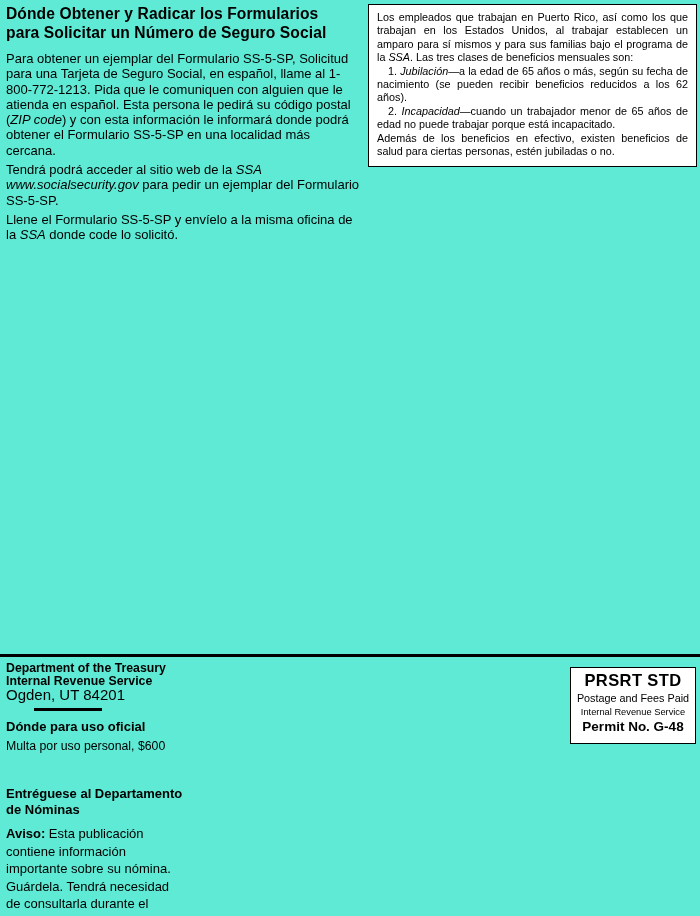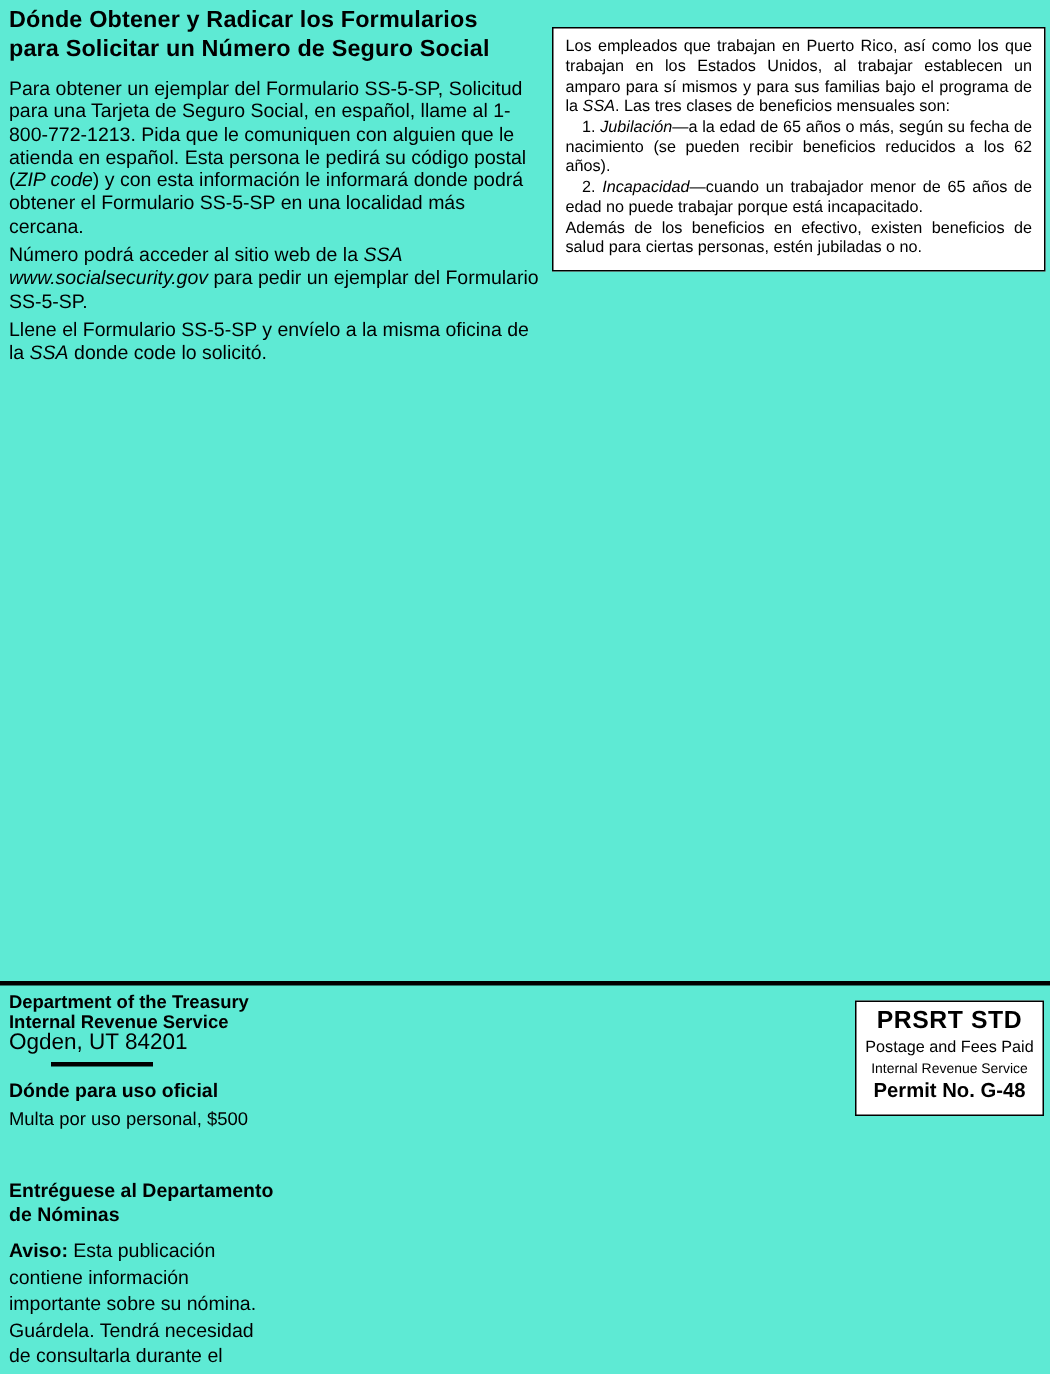--- a/index.html
+++ b/index.html
@@ -25,21 +25,21 @@
   .article-title span { display: block; }
   .body-p {
     margin: 0 0 4px 0;
     font-size: 13px;
     line-height: 15.3px;
   }
 
   
   .info-box {
     position: absolute;
-    left: 368px; top: 18px;
+    left: 368px; top: 4px;
     width: 329px;
     box-sizing: border-box;
     border: 1.5px solid #000;
     padding: 6px 8px 8px 8px;
     background: #fff;
   }
   .box-p {
     margin: 0;
     font-size: 10.8px;
     line-height: 13.4px;
@@ -103,40 +103,40 @@
 <body>
 
 <div class="page">
 
   <section class="article">
     <h1 class="article-title">
       <span>Dónde Obtener y Radicar los Formularios</span>
       <span>para Solicitar un Número de Seguro Social</span>
     </h1>
     <p class="body-p"><span>Para obtener un ejemplar del Formulario SS-5-SP, Solicitud para una Tarjeta de Seguro Social, en español, llame al 1-800-772-1213. Pida que le comuniquen con alguien que le atienda en español. Esta persona le pedirá su código postal (</span><span style="font-style: italic;">ZIP code</span><span>) y con esta información le informará donde podrá obtener el Formulario SS-5-SP en una localidad más cercana.</span></p>
-    <p class="body-p"><span>Número podrá acceder al sitio web de la </span><span style="font-style: italic;">SSA www.socialsecurity.gov</span><span> para pedir un ejemplar del Formulario SS-5-SP.</span></p>
+    <p class="body-p"><span>Tendrá podrá acceder al sitio web de la </span><span style="font-style: italic;">SSA www.socialsecurity.gov</span><span> para pedir un ejemplar del Formulario SS-5-SP.</span></p>
     <p class="body-p"><span>Llene el Formulario SS-5-SP y envíelo a la misma oficina de la </span><span style="font-style: italic;">SSA</span><span> donde code lo solicitó.</span></p>
   </section>
 
   <aside class="info-box">
     <p class="box-p"><span>Los empleados que trabajan en Puerto Rico, así como los que trabajan en los Estados Unidos, al trabajar establecen un amparo para sí mismos y para sus familias bajo el programa de la </span><span style="font-style: italic;">SSA</span><span>. Las tres clases de beneficios mensuales son:</span></p>
     <p class="box-p indent"><span>1. </span><span style="font-style: italic;">Jubilación</span><span>—a la edad de 65 años o más, según su fecha de nacimiento (se pueden recibir beneficios reducidos a los 62 años).</span></p>
     <p class="box-p indent"><span>2. </span><span style="font-style: italic;">Incapacidad</span><span>—cuando un trabajador menor de 65 años de edad no puede trabajar porque está incapacitado.</span></p>
     <p class="box-p"><span>Además de los beneficios en efectivo, existen beneficios de salud para ciertas personas, estén jubiladas o no.</span></p>
   </aside>
 
   <div class="rule-full"></div>
 
   <div class="mailer">
     <div class="m-bold">Department of the Treasury</div>
     <div class="m-bold">Internal Revenue Service</div>
     <div class="m-reg">Ogden, UT 84201</div>
     <div class="short-rule"></div>
     <div class="m-official">Dónde para uso oficial</div>
-    <div class="m-penalty">Multa por uso personal, $500</div>
+    <div class="m-penalty">Multa por uso personal, $600</div>
   </div>
 
   <div class="permit-box">
     <div class="permit-l1">PRSRT STD</div>
     <div class="permit-l2">Postage and Fees Paid</div>
     <div class="permit-l3">Internal Revenue Service</div>
     <div class="permit-l4">Permit No. G-48</div>
   </div>
 
   <div class="payroll">

